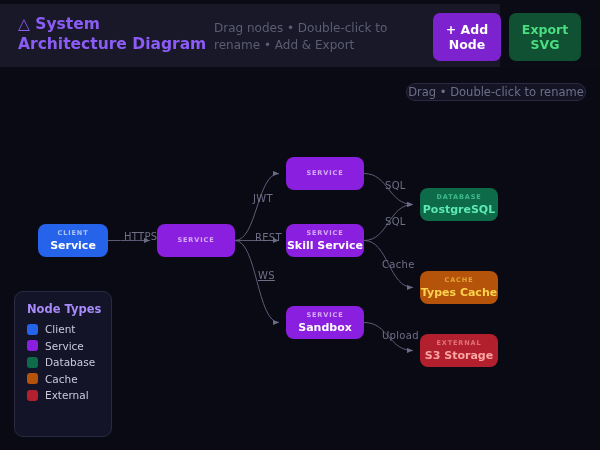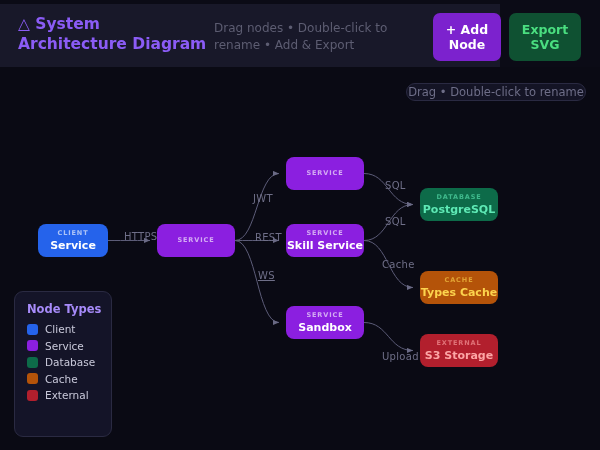--- a/index.html
+++ b/index.html
@@ -130,21 +130,21 @@
         <path d="M364,255.5 C388.5,255.5 388.5,283.5 413,283.5" fill="none" stroke="#5c5c78" stroke-width="1" marker-end="url(#ah)"></path>
       </svg>
     <div id="edge-labels">
         <div class="elabel" style="left: 124px; top: 164px;">HTTPS</div>
         <div class="elabel" style="left: 253px; top: 126px;">JWT</div>
         <div class="elabel" style="left: 255px; top: 165px;">REST</div>
         <div class="elabel" style="left: 258px; top: 203px; text-decoration: underline;">WS</div>
         <div class="elabel" style="left: 385px; top: 113px;">SQL</div>
         <div class="elabel" style="left: 385px; top: 149px;">SQL</div>
         <div class="elabel" style="left: 382px; top: 192px;">Cache</div>
-        <div class="elabel" style="left: 382px; top: 263px; margin-top: 21px;">Upload</div>
+        <div class="elabel" style="left: 382px; top: 263px;">Upload</div>
       </div>
     <div id="nodes-layer">
         <div class="node n-client" style="left: 38px; top: 157px; width: 70px; height: 33px;">
           <div class="kind">CLIENT</div>
           <div class="label">Service</div>
         </div>
         <div class="node n-service" style="left: 157px; top: 157px; width: 78px; height: 33px;">
           <div class="kind">SERVICE</div>
         </div>
         <div class="node n-service" style="left: 286px; top: 90px; width: 78px; height: 33px;">

